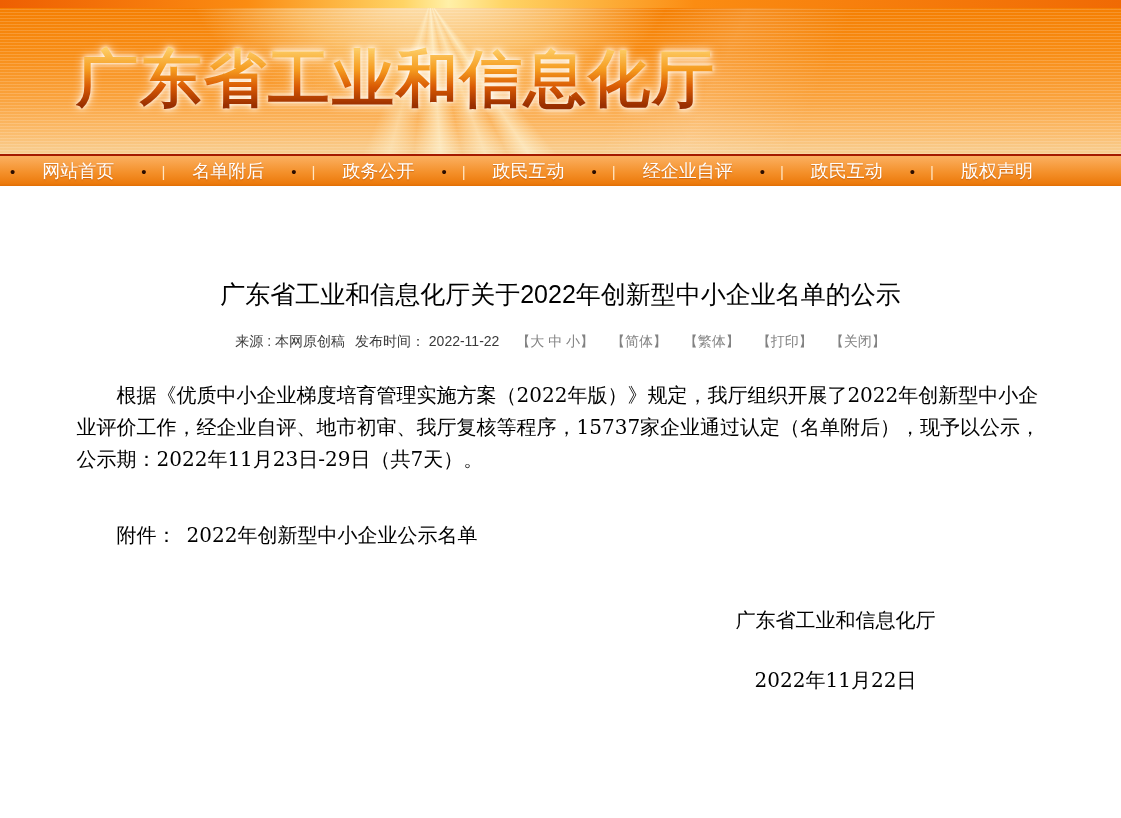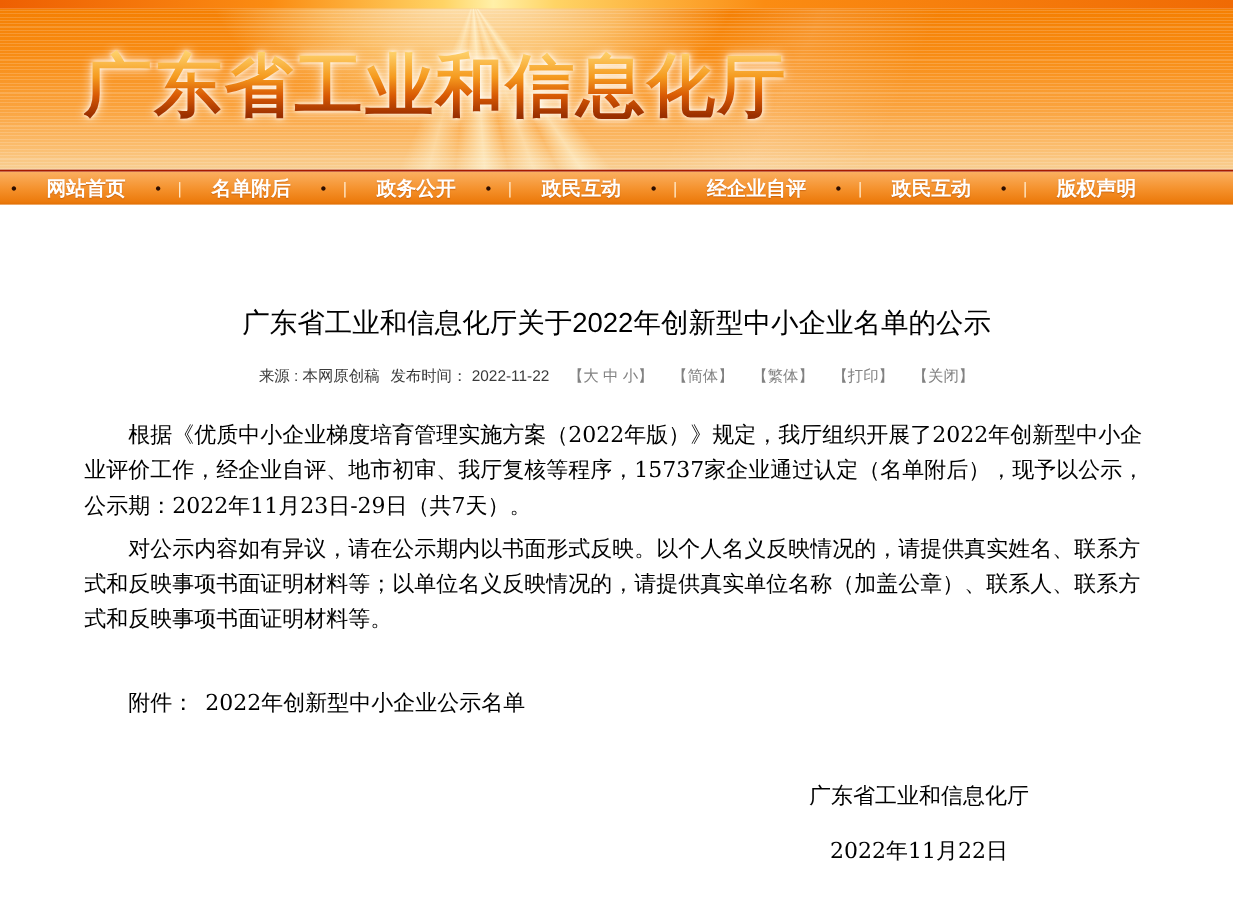--- a/index.html
+++ b/index.html
@@ -47,21 +47,21 @@
 
   
   .navbar {
     height:32px; border-top:2px solid #a51a00;
     background:linear-gradient(180deg,#fbb061 0%,#f4902a 55%,#ec7a0c 92%,#e06e04 100%);
     display:flex; align-items:center; justify-content:space-between;
     padding:0 88px 0 10px;
     font-family:"Liberation Sans", sans-serif; font-size:18px; color:#ffffff;
   }
   .nav-item { color:#ffffff; text-decoration:none; white-space:nowrap;
-              text-shadow:0 1px 1px rgba(170,70,0,.5); cursor:pointer;font-weight:bold; }
+              text-shadow:0 1px 1px rgba(170,70,0,.5); cursor:pointer; }
   .nav-lead-bullet, .nav-sep .b { color:#2b0d00; font-size:15px; line-height:1; }
   .nav-sep { display:flex; align-items:center; gap:15px; }
   .nav-sep .p { color:#ffe6c4; font-size:15px; }
 
   
   .article { padding-top:95px; }
   .article-title {
     text-align:center; font-family:"Liberation Sans", sans-serif;
     font-size:25px; font-weight:normal; color:#000; line-height:26px;
   }
@@ -77,21 +77,21 @@
     font-size:20px; line-height:32px; color:#000;
   }
   .article-body p { text-indent:2em; margin:0 0 7px 0; }
   .attachment { text-indent:2em; margin-top:44px; }
   .attachment-link { color:#000; text-decoration:none; cursor:pointer;margin-left:10px; }
 
   .signature-block {
     width:max-content; margin:53px 109px 0 auto; text-align:center;
     font-size:20px; line-height:32px; color:#000;
   }
-  .signature-date { margin-top:18px; }
+  .signature-date { margin-top:28px; }
 </style>
 </head>
 <body>
 
 <header>
   <div class="top-strip"></div>
   <div class="banner">
     <div class="banner-title">
       <span class="grad">广东省工业和信息化厅</span>
     </div>
@@ -140,21 +140,20 @@
     <span class="pub">发布时间： 2022-11-22</span>
     <span class="meta-btn">【大 中 小】</span>
     <span class="meta-btn">【简体】</span>
     <span class="meta-btn">【繁体】</span>
     <span class="meta-btn">【打印】</span>
     <span class="meta-btn">【关闭】</span>
   </div>
 
   <div class="article-body">
     <p>根据《优质中小企业梯度培育管理实施方案（2022年版）》规定，我厅组织开展了2022年创新型中小企业评价工作，经企业自评、地市初审、我厅复核等程序，15737家企业通过认定（名单附后），现予以公示，公示期：2022年11月23日-29日（共7天）。</p>
-    <p>对公示内容如有异议，请在公示期内以书面形式反映。以个人名义反映情况的，请提供真实姓名、联系方式和反映事项书面证明材料等；以单位名义反映情况的，请提供真实单位名称（加盖公章）、联系人、联系方式和反映事项书面证明材料等。</p>
 
     <div class="attachment">
       <span>附件：</span><a class="attachment-link">2022年创新型中小企业公示名单</a>
     </div>
 
     <div class="signature-block">
       <div>广东省工业和信息化厅</div>
       <div class="signature-date">2022年11月22日</div>
     </div>
   </div>

